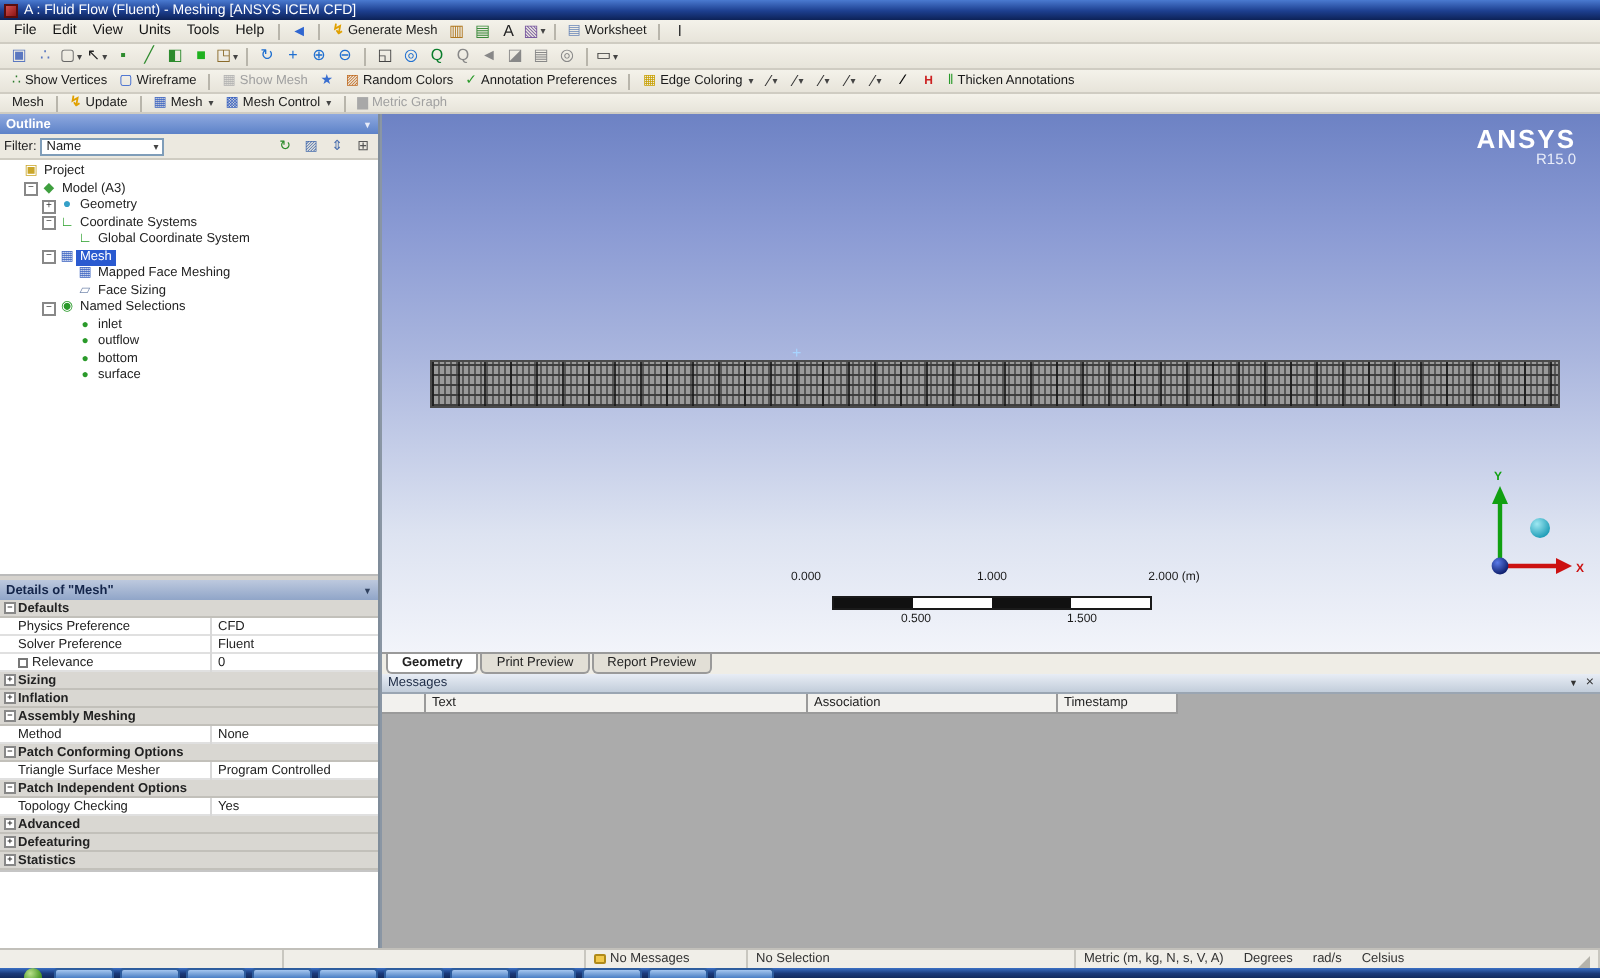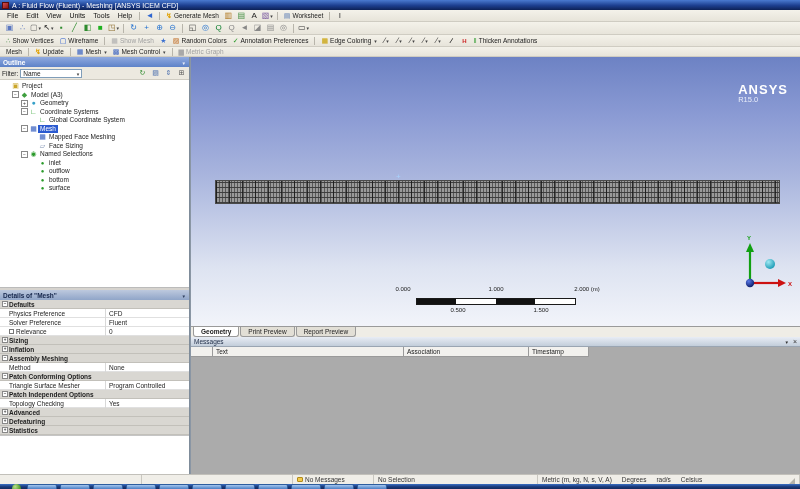--- a/index.html
+++ b/index.html
@@ -89,21 +89,21 @@
   .dlw { flex:0 0 96px; display:flex; align-items:center; overflow:hidden; white-space:nowrap; }
   .drow.hdr .dlw { flex:1; }
   .chkbox { width:5px; height:5px; border:1px solid #777; background:#fff; margin-right:2px; flex:0 0 5px; }
   .dval { flex:1; border-left:1px solid #d8d8d8; padding-left:3px; overflow:hidden; white-space:nowrap; }
   #details-fill { background:#fff; height:39px; }
 
   
   #rightarea { position:absolute; left:190px; top:57px; width:610px; height:417px; border-left:1px solid #8a96a4; }
   #viewport { position:absolute; left:0; top:0; width:609px; height:269px;
     background:linear-gradient(180deg,#6d82c4 0%,#8b9bd4 22%,#aab6de 45%,#dde3f1 78%,#f2f4fa 100%); overflow:hidden; }
-  #logo { position:absolute; right:12px; top:26px; text-align:left; color:#fff; }
+  #logo { position:absolute; right:12px; top:6px; text-align:right; color:#fff; }
   #logo-line1 { font-size:13px; font-weight:bold; letter-spacing:1px; line-height:13px; }
   #logo-line2 { font-size:7.5px; color:#e9edf9; line-height:8px; }
   #mesh-strip { position:absolute; left:24px; top:123px; width:565px; height:24px;
     background-color:#9a9a9a; border:1px solid #4a4a4a;
     background-image:
       repeating-linear-gradient(90deg, rgba(25,25,25,.85) 0 1px, transparent 1px 13px),
       repeating-linear-gradient(90deg, rgba(60,60,60,.7) 0 1px, transparent 1px 3px),
       repeating-linear-gradient(0deg, rgba(40,40,40,.8) 0 1px, transparent 1px 5px); }
   #crosshair { position:absolute; left:205px; top:116px; color:#a8d4ff; font-size:8px; line-height:8px; }
   .rlabel { position:absolute; transform:translateX(-50%); font-size:6px; color:#1a1a1a; white-space:nowrap; }

